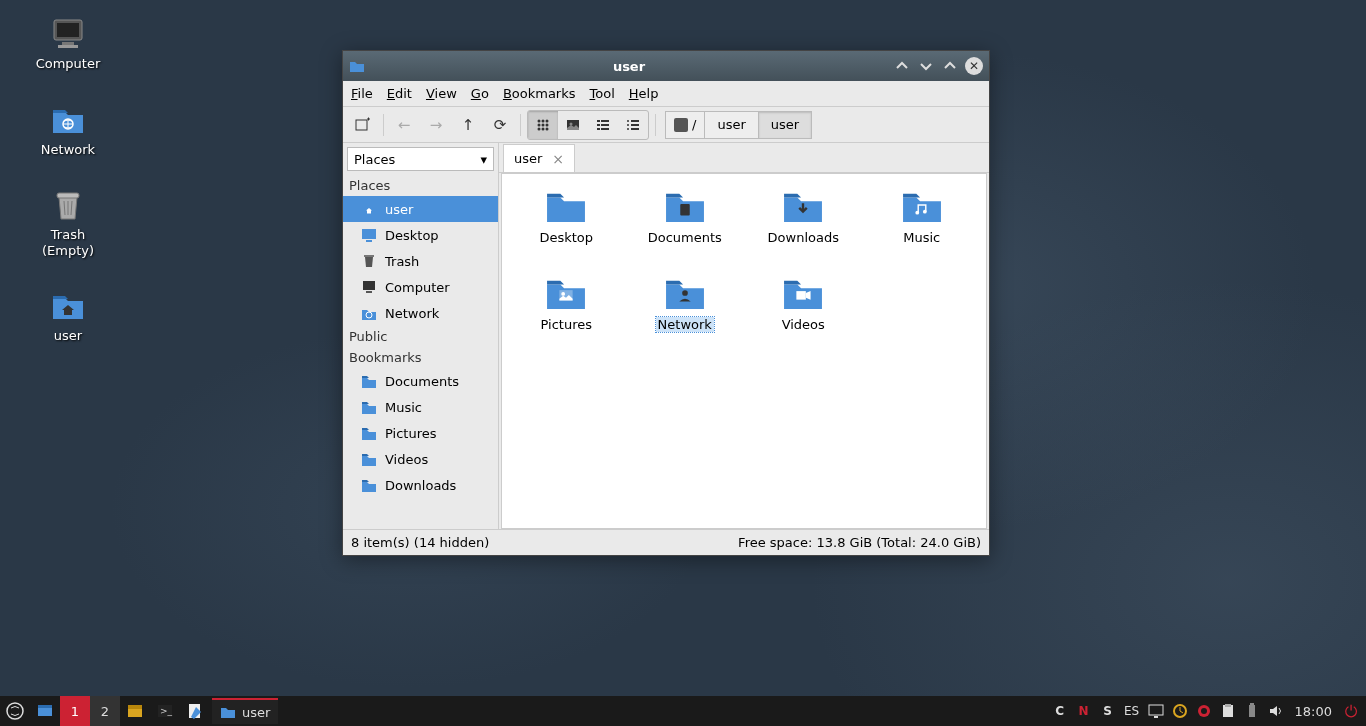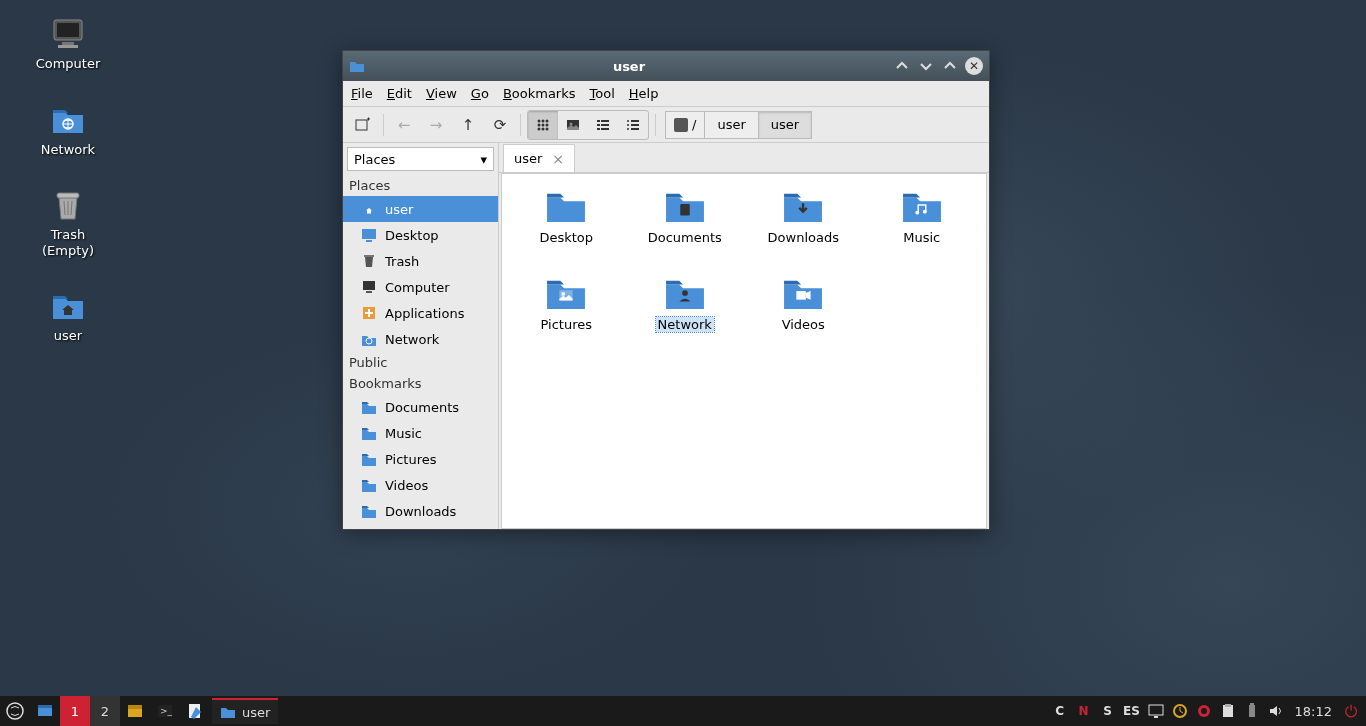--- a/index.html
+++ b/index.html
@@ -69,21 +69,21 @@
 .taskbar .tb-left { display: flex; align-items: center; height: 100%; }
 .taskbar .tb-btn { height: 30px; min-width: 30px; display: flex; align-items: center; justify-content: center; cursor: pointer; padding: 0 4px;}
 .taskbar .ws { width: 24px; background: #333; }
 .taskbar .ws.active { background: #c23; color: #fff; }
 .taskbar .task { height: 26px; padding: 0 8px; display: flex; align-items: center; gap: 6px; border-top: 2px solid #c23; background: #222; margin: 0 2px;}
 .taskbar .task .tico { width: 16px; height: 16px; }
 .taskbar .tb-right { margin-left: auto; display: flex; align-items: center; height: 100%; gap: 2px; padding-right: 4px;}
 .taskbar .tray { width: 22px; height: 22px; display: flex; align-items: center; justify-content: center; cursor: pointer; font-size: 12px;}
 .taskbar .clock { padding: 0 6px; }
 .taskbar .power { color: #c23; font-size: 16px;}
-.taskbar .kb { font-weight: bold; text-align: center; }
+.taskbar .kb { font-weight: normal; text-align: center; }
 
 
 .folder { fill: #4a90d9; }
 .folder-dark { fill: #2b6cb0; }
 </style>
 </head>
 <body>
 
 <div class="desktop-bg"></div>
 
@@ -270,27 +270,20 @@
           </div>
           <div class="item">
             <span class="ico"><svg width="16" height="16" viewBox="0 0 16 16">
                 <rect x="2" y="2" width="12" height="9" fill="#333"></rect>
                 <rect x="5" y="12" width="6" height="2" fill="#555"></rect>
               </svg></span>
             <span>Computer</span>
           </div>
           <div class="item">
             <span class="ico"><svg width="16" height="16" viewBox="0 0 16 16">
-                <rect x="2" y="2" width="12" height="12" fill="#e89b3c"></rect>
-                <path d="M8 4 v8 M4 8 h8" stroke="#fff" stroke-width="2"></path>
-              </svg></span>
-            <span>Applications</span>
-          </div>
-          <div class="item">
-            <span class="ico"><svg width="16" height="16" viewBox="0 0 16 16">
                 <path d="M1 5 h5 l2 2 h7 v8 h-14 z" class="folder"></path>
                 <circle cx="8" cy="10" r="3" fill="none" stroke="#fff"></circle>
               </svg></span>
             <span>Network</span>
           </div>
         </div>
       <div class="hdr">Public</div>
       <div class="hdr">Bookmarks</div>
       <div id="bookmarks-list">
           <div class="item">
@@ -397,20 +390,24 @@
                 <path d="M3 6 h14 l4 4 h-18 z" class="folder-dark"></path>
                 <rect x="16" y="17" width="10" height="9" fill="#fff"></rect>
                 <path d="M26 19 l5 -2 v9 l-5 -2 z" fill="#fff"></path>
               </svg></div>
             <div class="flbl">Videos</div>
           </div>
         </div>
     </div>
   </div>
 
+  <div class="statusbar">
+    <span>8 item(s) (14 hidden)</span>
+    <span>Free space: 13.8 GiB (Total: 24.0 GiB)</span>
+  </div>
 </div>
 
 <div class="taskbar">
   <div class="tb-left">
     <div class="tb-btn">
         <svg width="18" height="18" viewBox="0 0 18 18">
           <circle cx="9" cy="9" r="8" fill="none" stroke="#ddd" stroke-width="1.5"></circle>
           <path d="M5 6 q4 -3 8 0 M5 12 q4 3 8 0" stroke="#ddd" fill="none"></path>
         </svg>
       </div>
@@ -481,16 +478,16 @@
           <rect x="5" y="2" width="6" height="12" fill="#888"></rect>
           <rect x="6" y="0" width="4" height="2" fill="#888"></rect>
         </svg>
       </div>
     <div class="tray">
         <svg width="16" height="16" viewBox="0 0 16 16">
           <path d="M2 6 h3 l4 -3 v10 l-4 -3 h-3 z" fill="#ddd"></path>
           <path d="M11 5 q3 3 0 6" stroke="#ddd" fill="none"></path>
         </svg>
       </div>
-    <div class="clock">18:12</div>
+    <div class="clock">18:00</div>
     <div class="tray power">⏻</div>
   </div>
 </div>
 
 </body></html>

